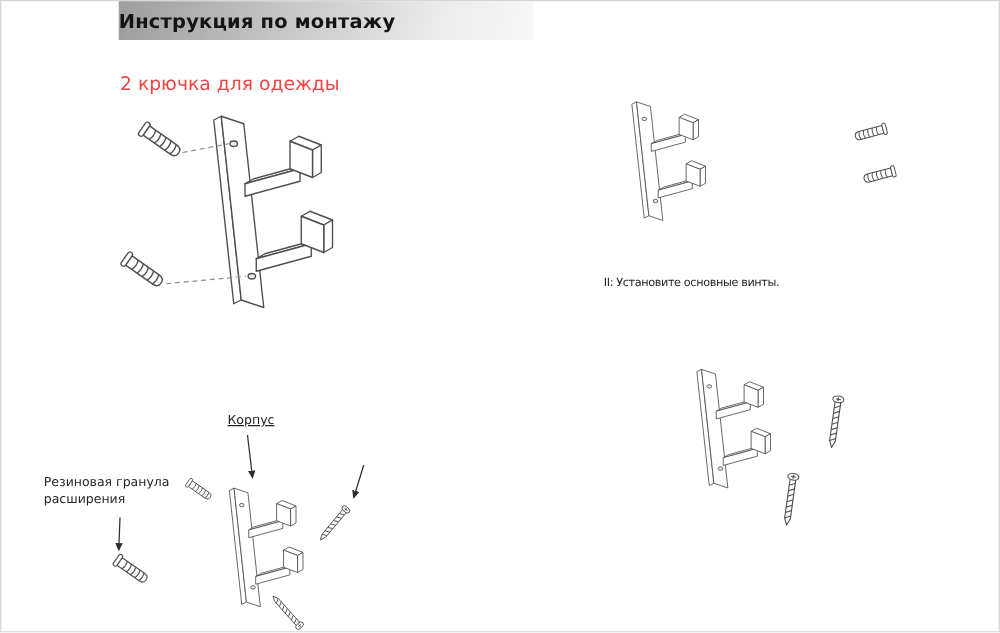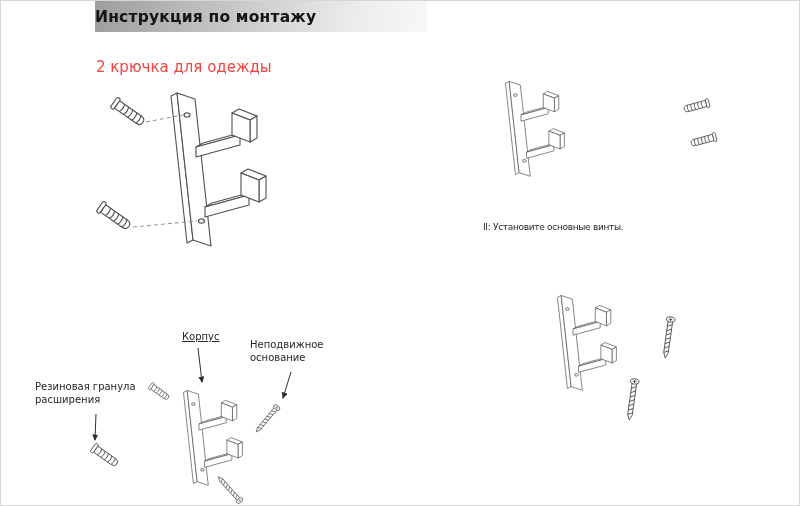--- a/index.html
+++ b/index.html
@@ -99,21 +99,20 @@
   </svg>
 
   <div class="titlebar">
     <h1>Инструкция по монтажу</h1>
   </div>
   <div class="subtitle">2 крючка для одежды</div>
 
   <div class="step" id="step2">II: Установите основные винты.</div>
 
   <div class="callout" id="callout-korpus">Корпус</div>
-  <div class="callout" id="callout-base">Неподвижное основание</div>
   <div class="callout" id="callout-granule">Резиновая гранула расширения</div>
 
   <svg id="fig1" class="fig" width="230" height="185" viewBox="0 0 230 185">
     <use href="#plateHooks" transform="translate(78,8)"></use>
     <line x1="57" y1="41" x2="94" y2="34" class="dash"></line>
     <line x1="44" y1="146" x2="108" y2="140" class="dash"></line>
     <use href="#dowel" transform="translate(26,22) rotate(-55)"></use>
     <use href="#dowel" transform="translate(12,126) rotate(-55)"></use>
   </svg>
 

